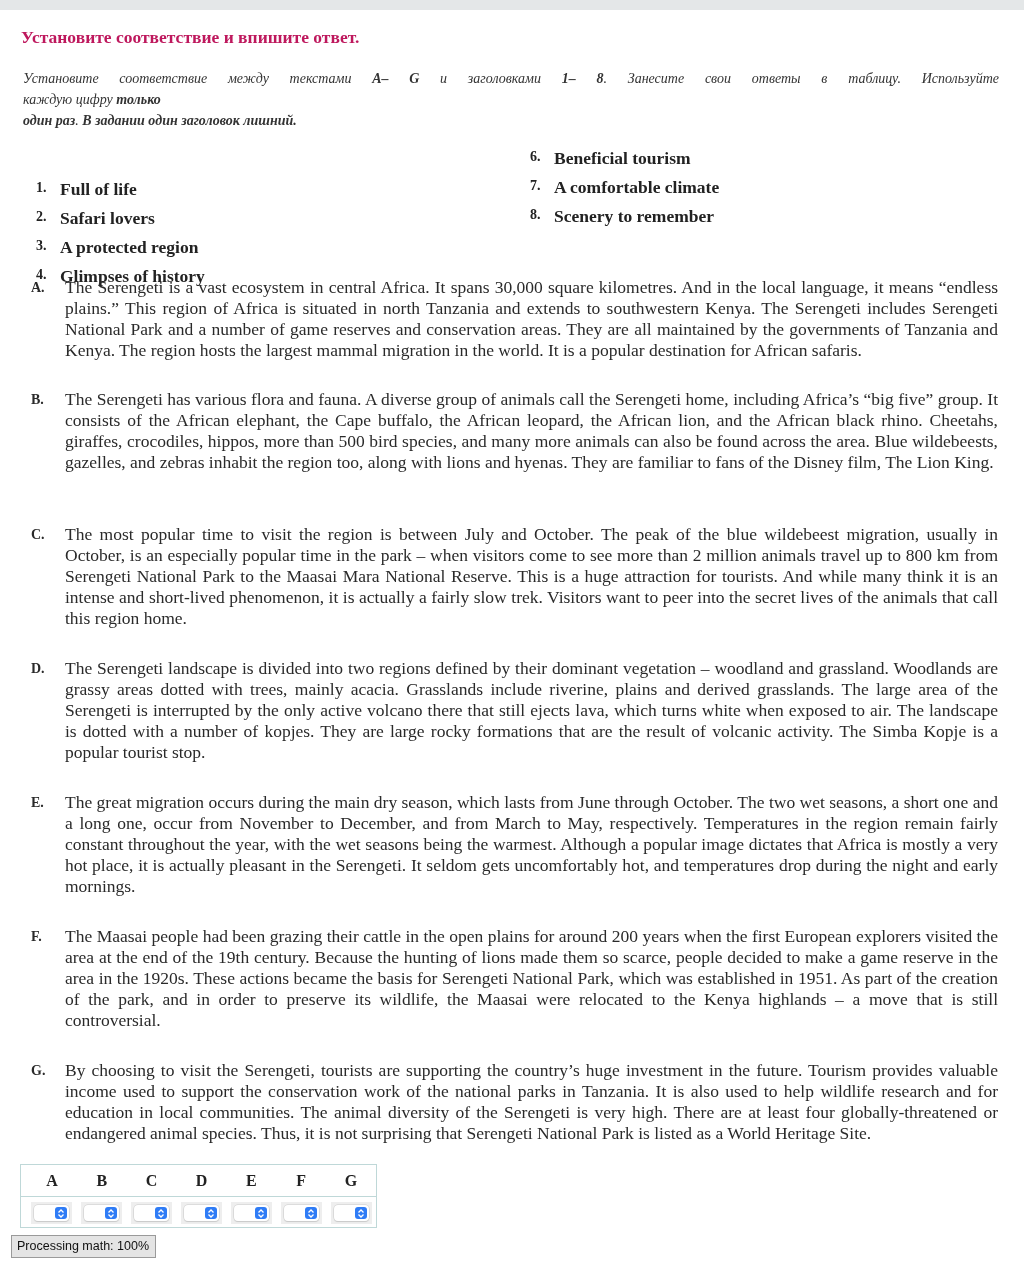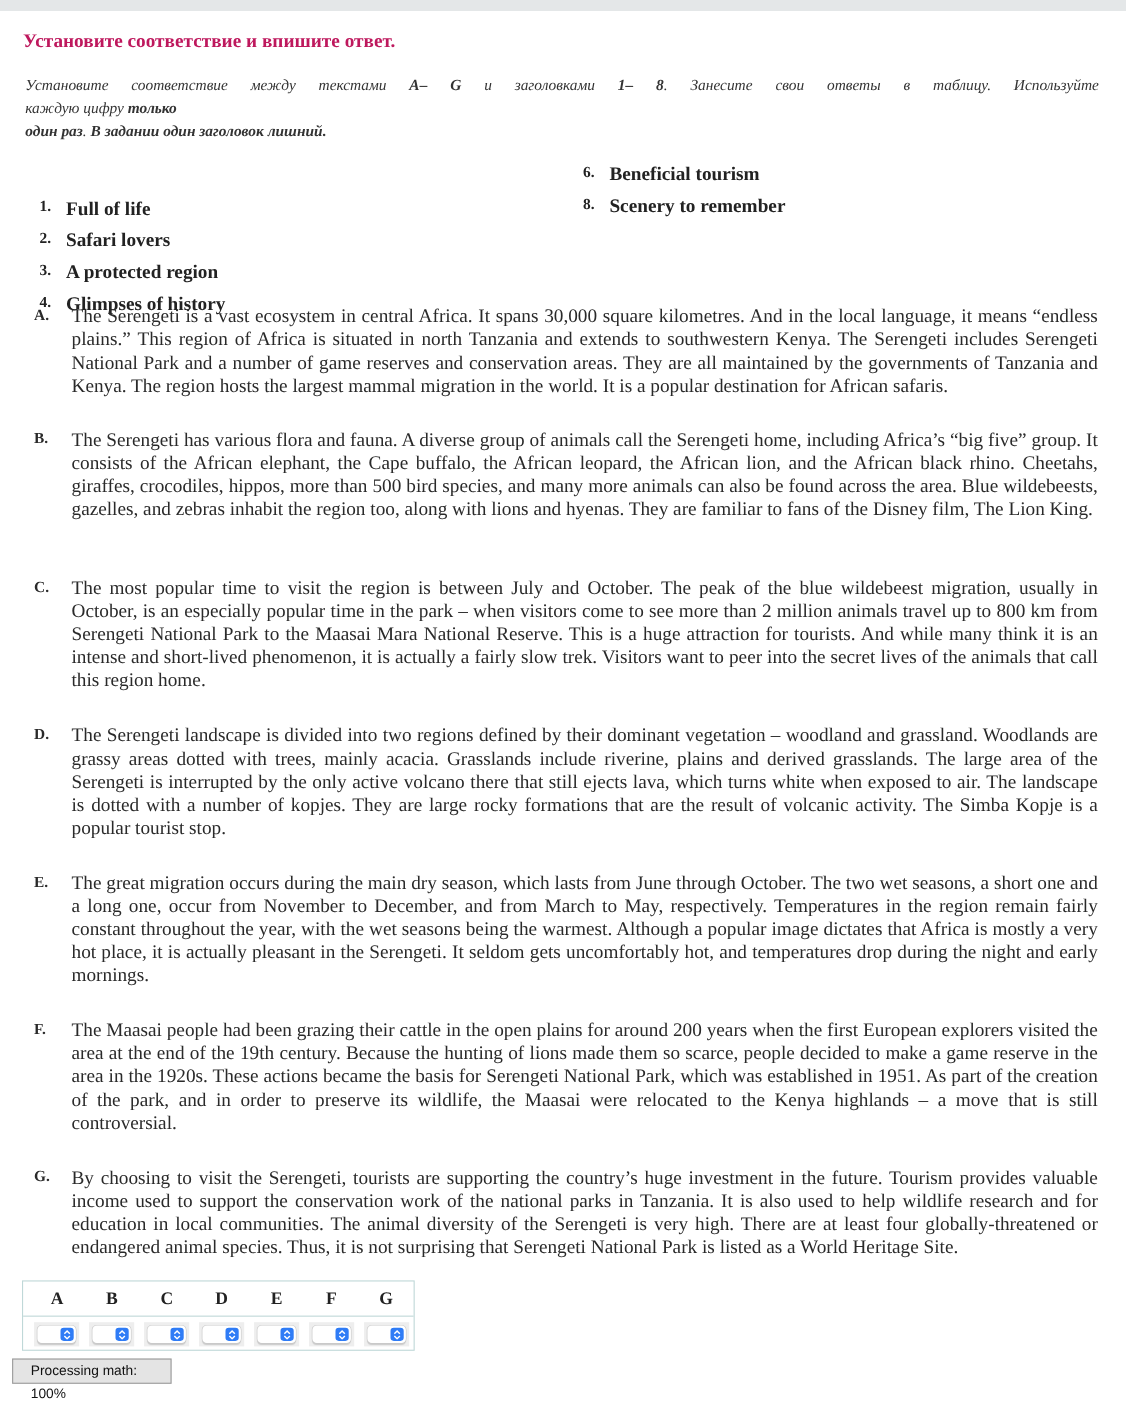--- a/index.html
+++ b/index.html
@@ -20,21 +20,21 @@
   .answer-table { position: absolute; left: 20px; top: 1164px; width: 357px; height: 64px; border: 1px solid #bfd8d8; box-sizing: border-box; }
   .answer-table .hdr { display: flex; height: 31px; border-bottom: 1px solid #bfd8d8; padding-left: 6px; }
   .answer-table .hdr span { width: 51px; text-align: center; font-weight: bold; font-size: 16px; line-height: 31px; color: #222; }
   .answer-table .row { display: flex; height: 32px; align-items: center; padding-left: 6px; }
   .cell { width: 51px; display: flex; justify-content: center; }
   .sel-wrap { width: 41px; height: 22px; background: #eeeeee; display: flex; align-items: center; justify-content: center; }
   .sel { width: 35px; height: 16px; background: #fff; border-radius: 4px; box-shadow: 0 0 0 0.5px #c9c9c9, 0 1px 1px rgba(0,0,0,0.15); position: relative; }
   .sel .knob { position: absolute; right: 2px; top: 2px; width: 12px; height: 12px; background: #2f7cf6; border-radius: 3px; display: flex; align-items: center; justify-content: center; }
   .sel .knob svg { display: block; }
   .processing { position: absolute; left: 11px; top: 1235px; width: 145px; height: 23px; background: #e4e4e4; border: 1px solid #9a9a9a; box-sizing: border-box;
-                font-family: "Liberation Sans", "DejaVu Sans", sans-serif; font-size: 12.5px; line-height: 21px; padding-left: 16px; color: #111; }
+                font-family: "Liberation Sans", "DejaVu Sans", sans-serif; font-size: 12.5px; line-height: 21px; padding-left: 5px; color: #111; }
 </style>
 </head>
 <body>
 
 <div class="topbar"></div>
 
 <div class="task-title">Установите соответствие и впишите ответ.</div>
 
 <div class="instr">
   <span class="line1"><span>Установите соответствие между текстами </span><b>A– G</b><span> и заголовками </span><b>1– 8</b><span>. Занесите свои ответы в таблицу. Используйте</span></span>
@@ -44,20 +44,21 @@
 
 <div class="headings">
   <div class="hcol" style="left:0;margin-top:31px;">
     <div class="hitem"><span class="num">1.</span><span>Full of life</span></div>
     <div class="hitem"><span class="num">2.</span><span>Safari lovers</span></div>
     <div class="hitem"><span class="num">3.</span><span>A protected region</span></div>
     <div class="hitem"><span class="num">4.</span><span>Glimpses of history</span></div>
   </div>
   <div class="hcol" style="left:494px;">
     <div class="hitem"><span class="num">6.</span><span>Beneficial tourism</span></div>
+    <div class="hitem"><span class="num">7.</span><span>A comfortable climate</span></div>
     <div class="hitem"><span class="num">8.</span><span>Scenery to remember</span></div>
   </div>
 </div>
 
 <div class="para" style="top:277px;">
   <span class="letter">A.</span>
   <span class="text">The Serengeti is a vast ecosystem in central Africa. It spans 30,000 square kilometres. And in the local language, it means “endless plains.” This region of Africa is situated in north Tanzania and extends to southwestern Kenya. The Serengeti includes Serengeti National Park and a number of game reserves and conservation areas. They are all maintained by the governments of Tanzania and Kenya. The region hosts the largest mammal migration in the world. It is a popular destination for African safaris.</span>
 </div>
 <div class="para" style="top:389px;">
   <span class="letter">B.</span>

